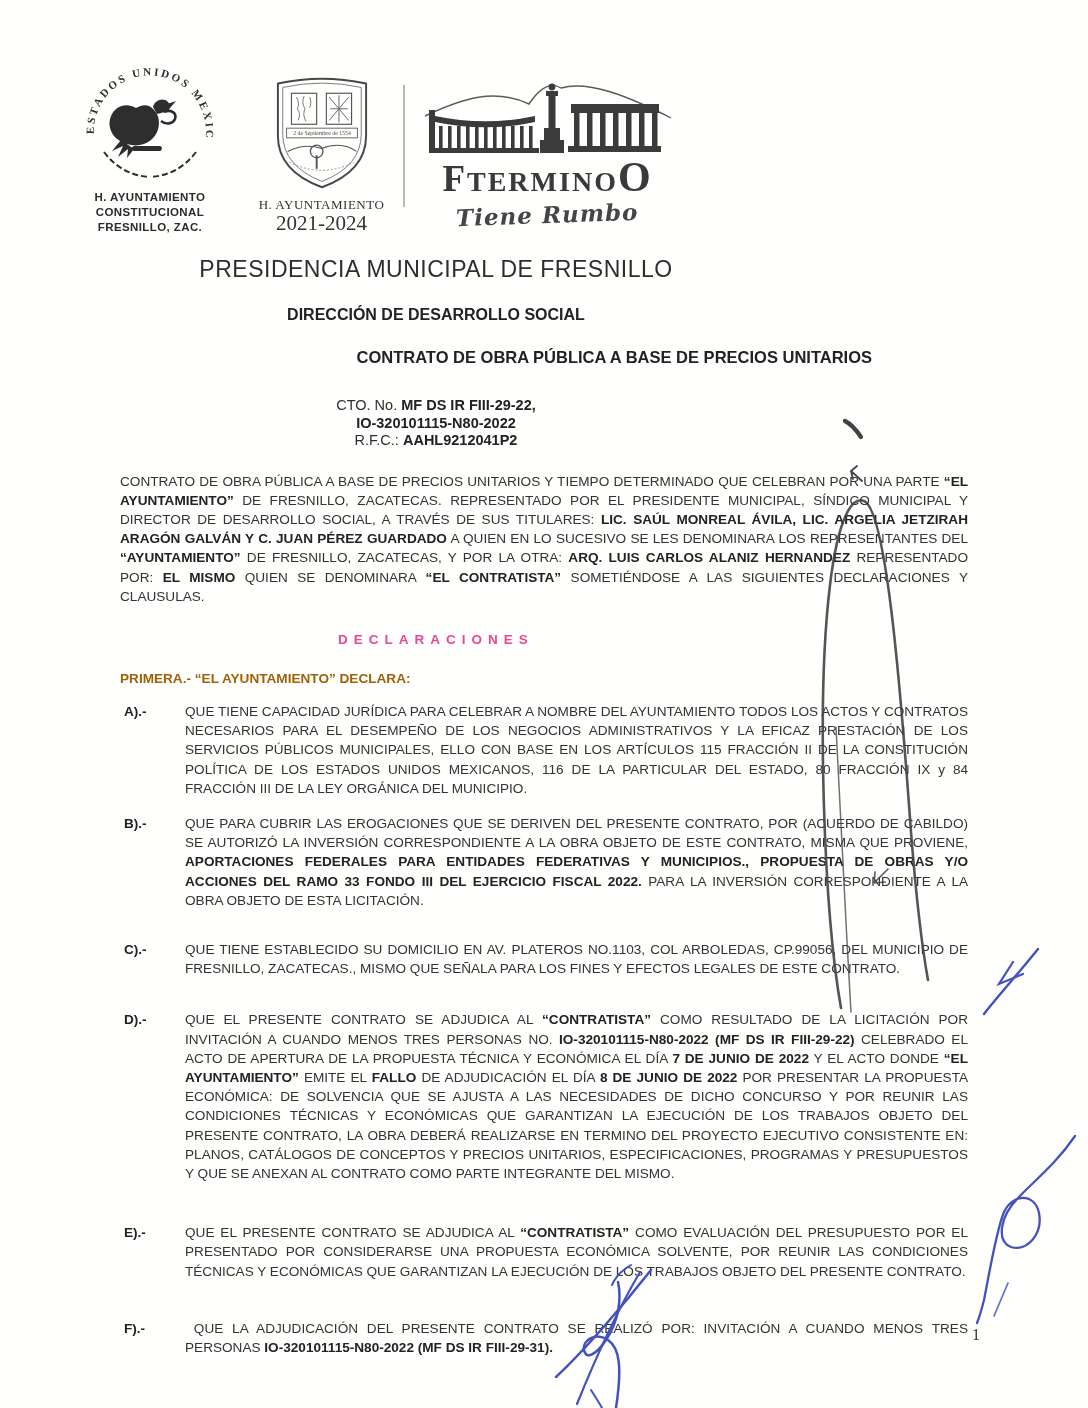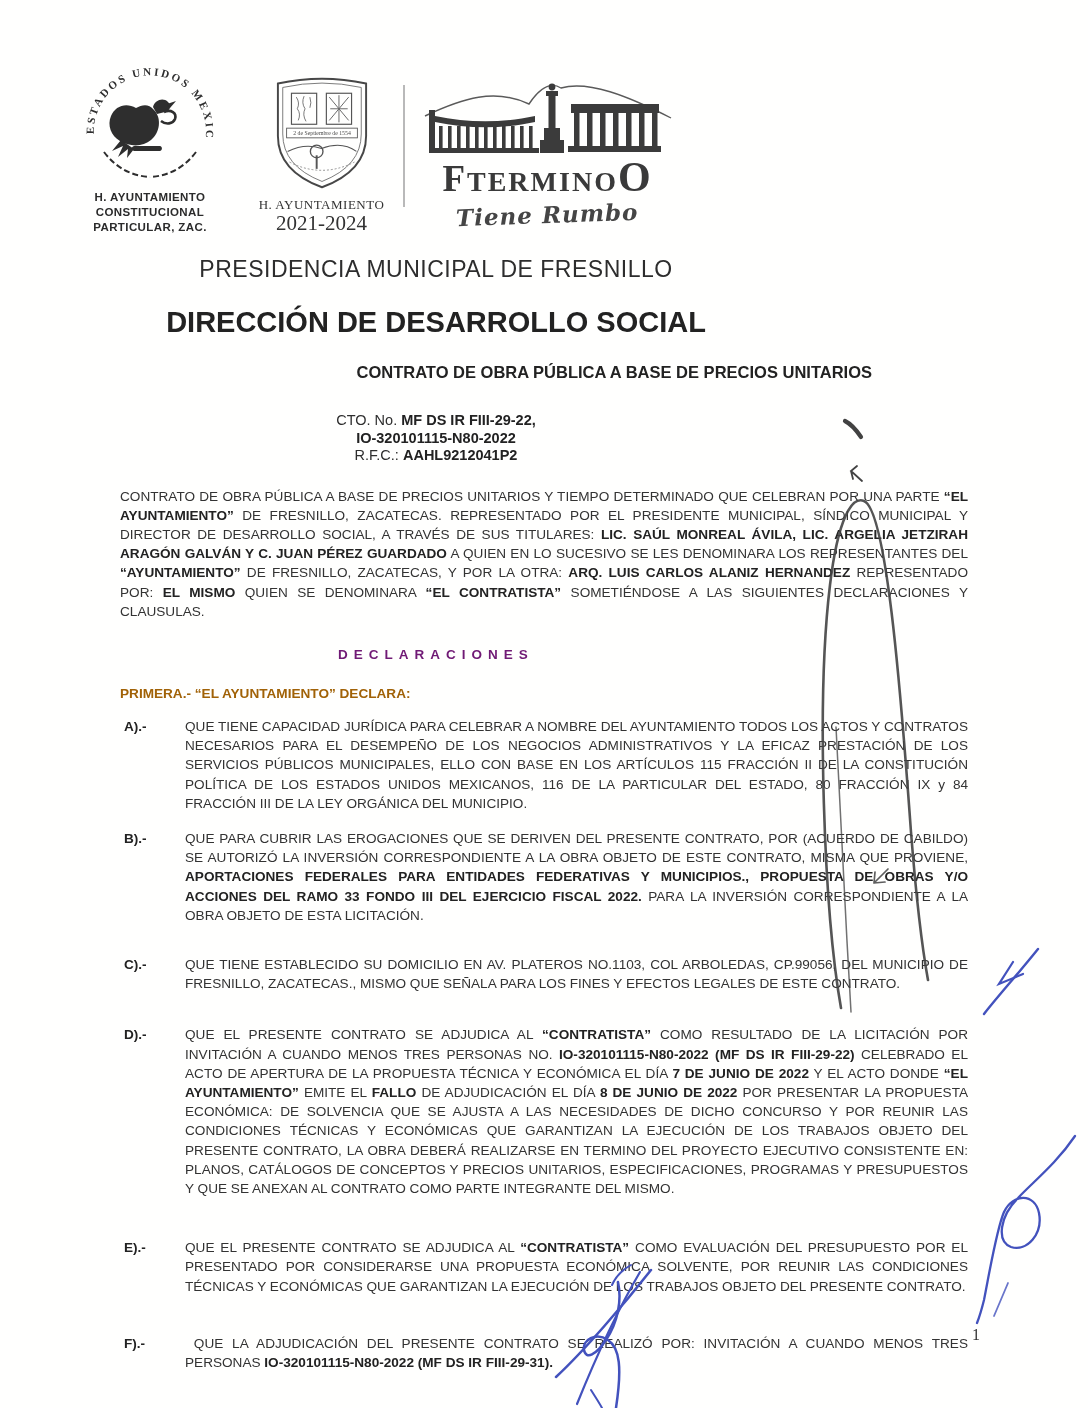--- a/index.html
+++ b/index.html
@@ -36,32 +36,32 @@
   .wordmark .wm-mid{font-size:28px;}
   .wordmark .wm-o{font-size:42px;}
   .tagline{
     font-family:"DejaVu Serif",serif;font-style:italic;font-weight:bold;
     font-size:23px;color:#454545;transform:rotate(-2deg);margin-top:-2px;
     letter-spacing:1px;
   }
   
   .content{position:absolute;left:0;top:238px;width:872px;}
   .title1{font-size:23px;letter-spacing:.5px;text-align:center;color:#2d2d2d;margin:18px 0 0;}
-  .title2{font-size:29px;font-weight:bold;text-align:center;color:#222;margin:23px 0 0;}
+  .title2{font-size:16px;font-weight:bold;text-align:center;color:#222;margin:23px 0 0;}
   .title3{font-size:16.5px;font-weight:bold;text-align:right;color:#222;margin:24px 0 0;}
   .cto{
     text-align:center;font-size:14.5px;line-height:17.5px;color:#2e2e2e;margin:30px 0 0;
   }
   .b{font-weight:bold;color:#222;margin-top:48px;}
   
   .bodytext{margin:22px 120px 0;width:848px;font-size:13.6px;line-height:19.2px;
     text-align:justify;color:#333;}
   .decl-heading{
     text-align:center;font-weight:bold;font-size:13.5px;letter-spacing:6px;
-    color:#701a75;margin:26px 0 0;
+    color:#ec4899;margin:26px 0 0;
   }
   .primera{margin:24px 120px 0;font-weight:bold;font-size:13.6px;color:#a16207;}
   .items{margin:16px 120px 0;width:848px;}
   .item{display:flex;font-size:13.6px;line-height:19.2px;}
   .item-label{width:65px;flex:0 0 65px;font-weight:bold;color:#222;padding-left:4px;box-sizing:border-box;}
   .item-text{flex:1;text-align:justify;color:#333;}
   .mt-a{margin-top:10px;}
   .mt-b{margin-top:16px;}
   .mt-c{margin-top:30px;}
   .mt-d{margin-top:32px;}
@@ -100,21 +100,21 @@
         </g>
         <path d="M90 52 c7 -3 13 1 11 7 c-2 5 -9 6 -14 2" stroke="#2e2e2e" stroke-width="2.6" fill="none"></path>
         <g stroke="#2e2e2e" stroke-width="2" fill="none">
           <path d="M30 92 C42 108 58 116 76 117" stroke-dasharray="6 3"></path>
           <path d="M122 92 C110 108 94 116 76 117" stroke-dasharray="6 3"></path>
         </g>
       </svg>
       <div class="eagle-caption">
         <div>H. AYUNTAMIENTO</div>
         <div>CONSTITUCIONAL</div>
-        <div>PARTICULAR, ZAC.</div>
+        <div>FRESNILLO, ZAC.</div>
       </div>
     </div>
 
     <div class="logo-block logo-shield">
       <svg width="112" height="126" viewBox="0 0 115 130">
         <path d="M12 14 Q57.5 4 103 14 L103 68 Q103 104 57.5 121 Q12 104 12 68 Z" fill="none" stroke="#474747" stroke-width="2"></path>
         <path d="M17 18 Q57.5 9 98 18 L98 66 Q98 99 57.5 115 Q17 99 17 66 Z" fill="none" stroke="#6a6a6a" stroke-width=".9"></path>
         <rect x="26" y="24" width="26" height="32" fill="none" stroke="#555" stroke-width="1.2"></rect>
         <path d="M31 28 q4 6 1 12 q4 5 1 12 M39 27 q-3 7 1 13 q-3 6 1 13 M45 28 q2 6 0 11" stroke="#666" stroke-width=".9" fill="none"></path>
         <rect x="62" y="24" width="26" height="32" fill="none" stroke="#555" stroke-width="1.2"></rect>

